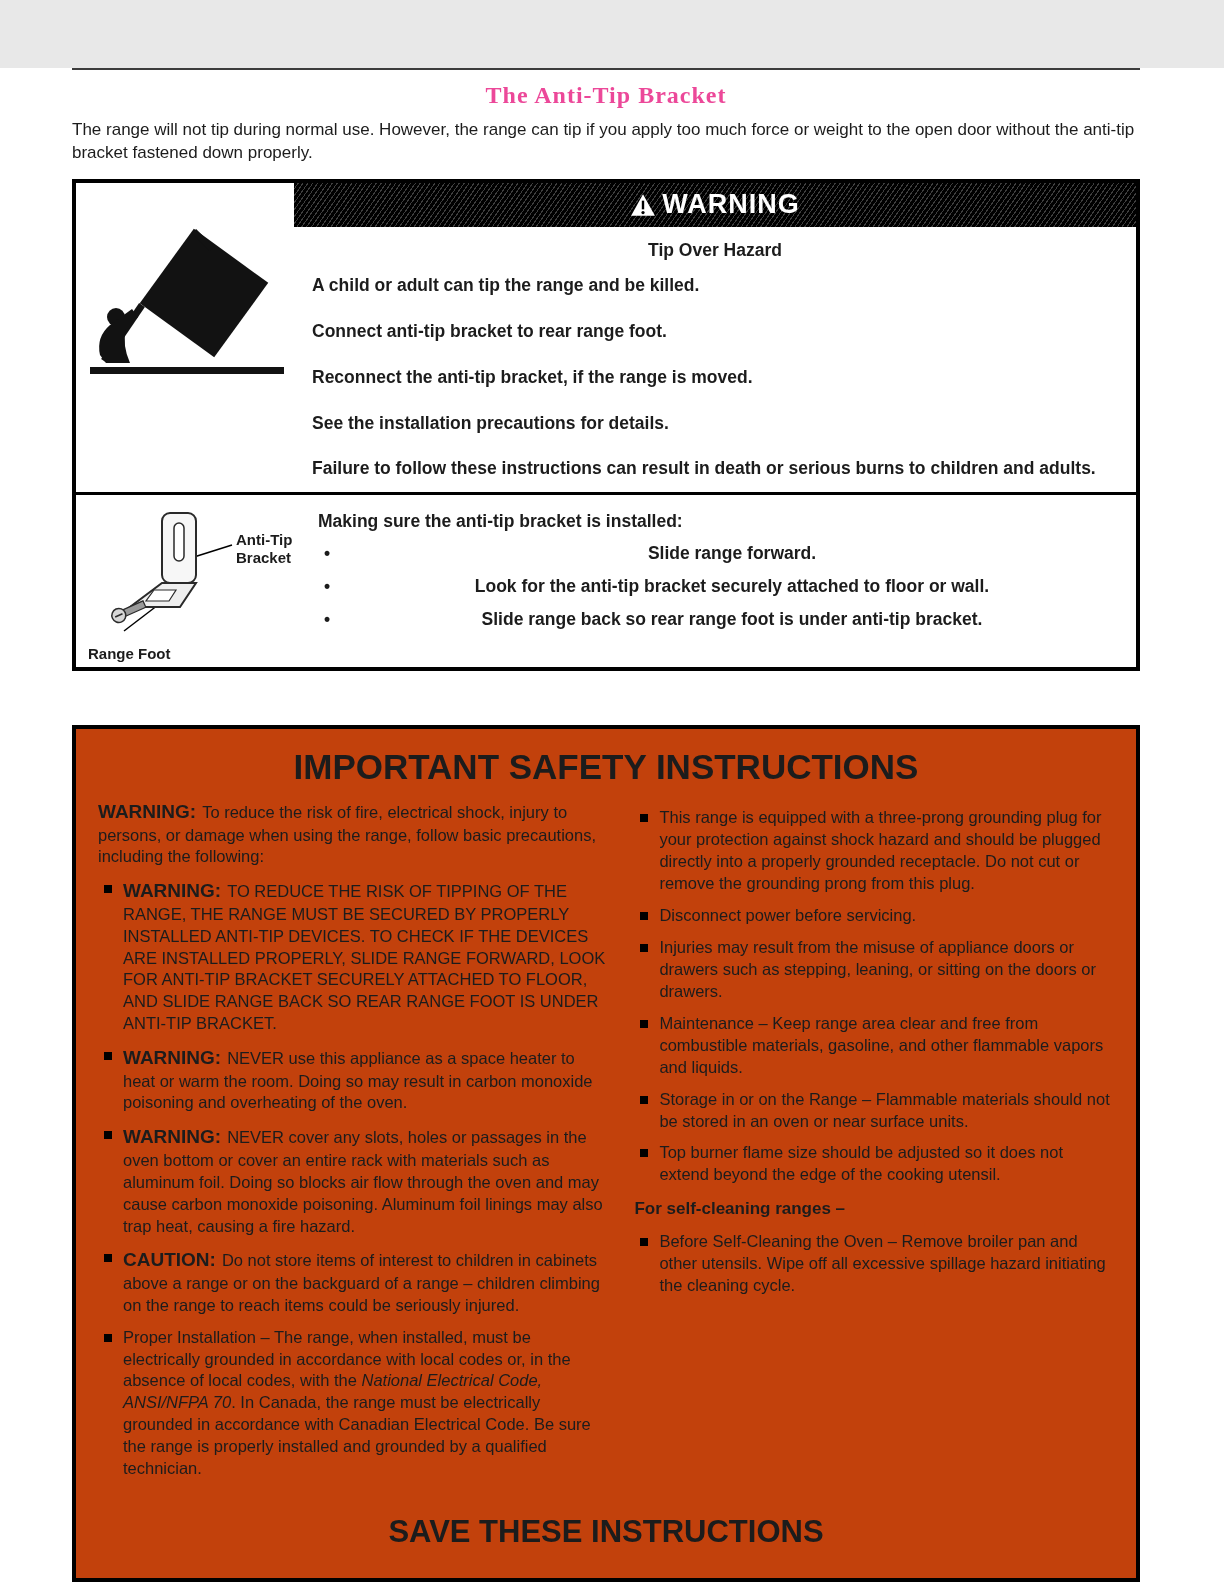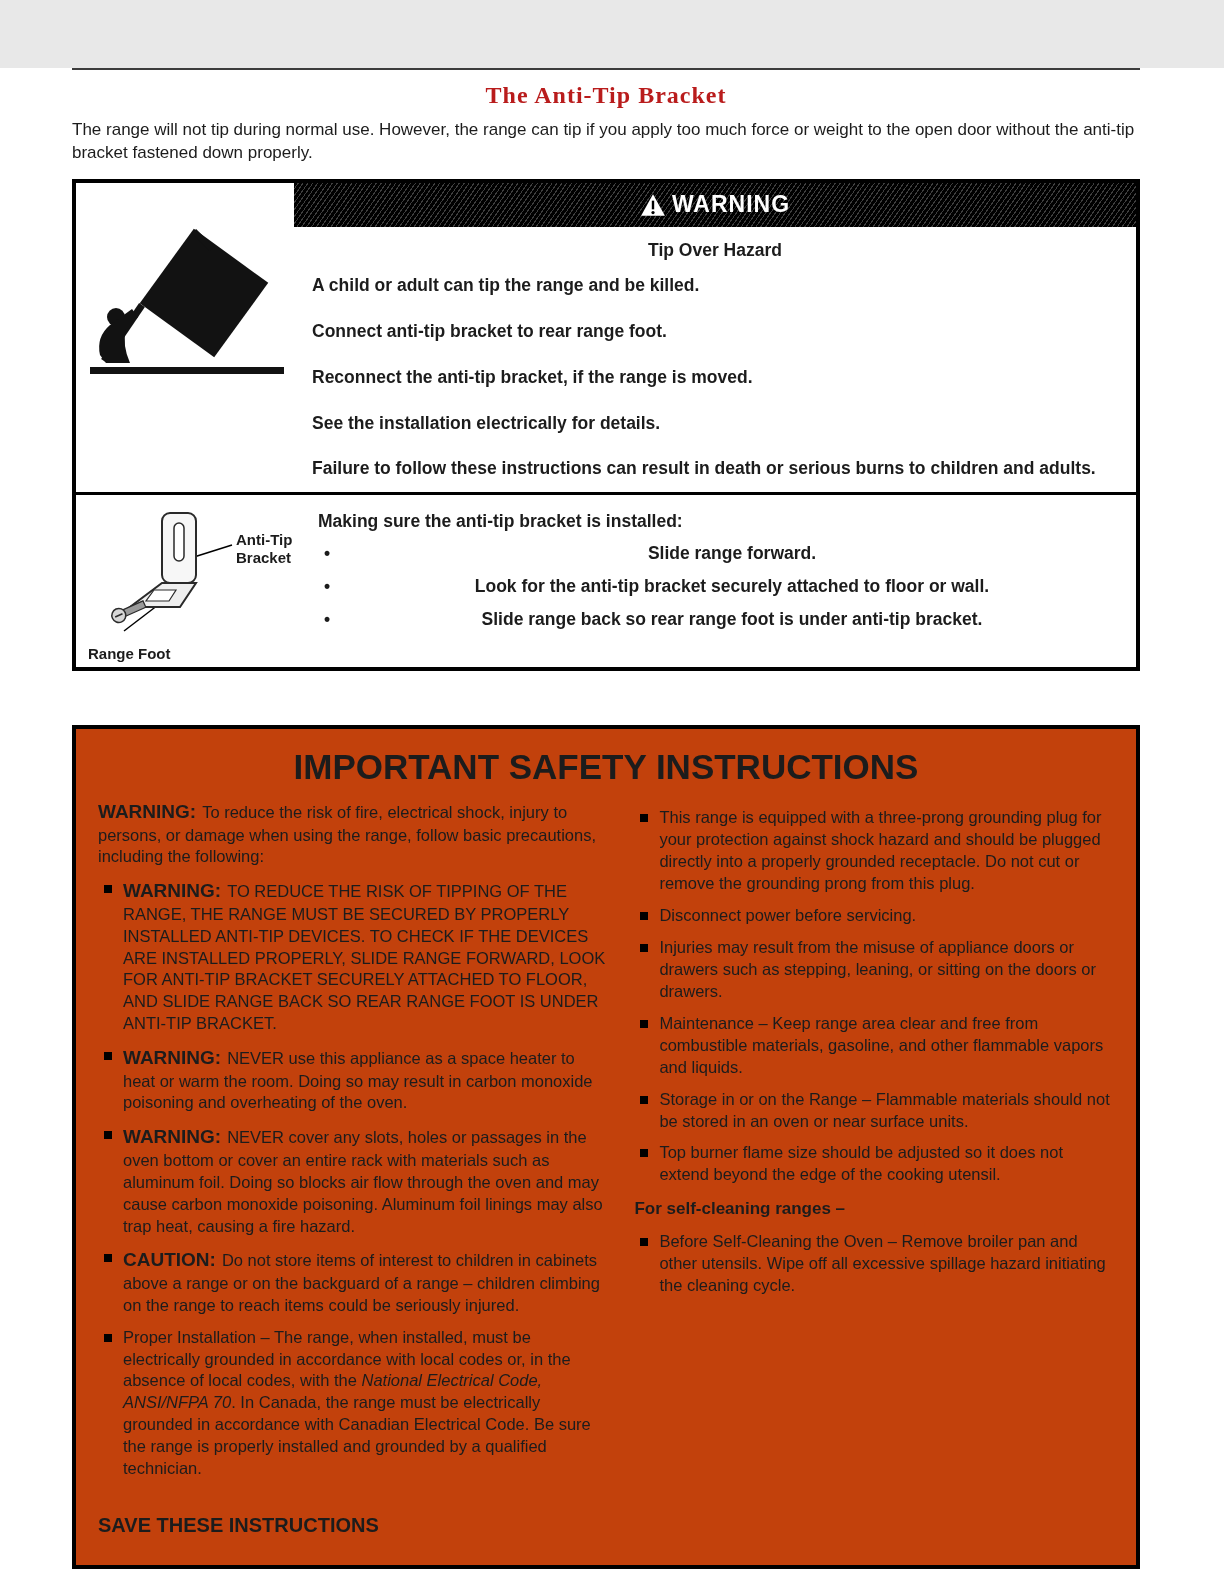--- a/index.html
+++ b/index.html
@@ -6,36 +6,36 @@
   html, body { margin: 0; padding: 0; background: #e8e8e8; }
   .page {
     width: 1224px; height: 1584px; margin: 0 auto; position: relative;
     background: #fff; color: #1c1c1c;
     font-family: "Liberation Sans", sans-serif;
     padding: 0 84px 0 72px;
   }
   .top-rule { border: none; border-top: 2px solid #3c3c3c; margin: 68px 0 12px; }
   .section-title {
     text-align: center; margin: 0 0 10px; font-size: 24px; font-weight: bold;
-    color: #b91c1c; letter-spacing: 1px;
+    color: #ec4899; letter-spacing: 1px;
     font-family: "Liberation Serif", serif;
   }
   .intro { font-size: 17px; line-height: 1.35; margin: 0 0 14px; }
 
   
   .warnbox { border: 4px solid #000; background: #fff; }
   .warn-top { display: flex; border-bottom: 3px solid #000; }
   .warn-top-left { flex: 0 0 218px; padding: 14px 4px 0 10px; }
   .warn-top-right { flex: 1; display: flex; flex-direction: column; }
   .banner {
     height: 44px; display: flex; align-items: center; justify-content: center; gap: 6px;
     background: #000;
     background-image: repeating-linear-gradient(125deg, #000 0px, #000 3px, #3e3e3e 3px, #3e3e3e 4px);
   }
-  .banner-label { color: #fff; font-weight: bold; font-size: 23px; letter-spacing: 1px; }
+  .banner-label { color: #fff; font-weight: bold; font-size: 27px; letter-spacing: 1px; }
   .hazard { text-align: center; font-weight: bold; font-size: 17.5px; margin: 13px 0 2px; }
   .wline { font-weight: bold; font-size: 17.5px; margin: 12px 0; padding: 0 18px; line-height: 1.25; }
 
   .warn-bottom { display: flex; padding: 10px 14px 14px 8px; }
   .warn-bottom-left { flex: 0 0 232px; text-decoration: underline; }
   .warn-bottom-right { flex: 1; padding-left: 2px; }
   .install-head { font-weight: bold; font-size: 17.5px; margin: 6px 0 4px; }
   .istep { font-weight: bold; font-size: 17.5px; margin: 11px 0; padding-left: 24px; position: relative; line-height: 1.25; text-align: center; }
   .istep::before { content: "\2022"; position: absolute; left: 6px; top: 0; }
 
@@ -54,21 +54,21 @@
   .col-left { flex: 1.06; }
   .col-right { flex: 1; }
   .intro-warn { margin: 2px 0 8px; }
   .lead { font-weight: bold; font-size: 19px; margin-right: 6px; }
   .s-item { position: relative; padding-left: 25px; margin: 10px 0; }
   .s-item::before {
     content: ""; position: absolute; left: 6px; top: 7px;
     width: 8px; height: 8px; background: #000;
   }
   .subhead { font-weight: bold; font-size: 17px; margin: 12px 0 8px; }
-  .save-title { text-align: left; font-size: 20px; font-weight: bold; margin: 24px 0 4px; }
+  .save-title { text-align: center; font-size: 31px; font-weight: bold; margin: 24px 0 4px; }
 
   .page-number { position: absolute; left: 72px; bottom: 50px; font-size: 18px; }
 </style>
 </head>
 <body>
 
 <div class="page">
 
   <hr class="top-rule">
 
@@ -95,21 +95,21 @@
             <path d="M12 1 L23 21 L1 21 Z" fill="#ffffff"></path>
             <rect x="10.9" y="7" width="2.2" height="8" fill="#000000"></rect>
             <circle cx="12" cy="18" r="1.5" fill="#000000"></circle>
           </svg>
           <span class="banner-label">WARNING</span>
         </div>
         <div class="hazard">Tip Over Hazard</div>
         <p class="wline">A child or adult can tip the range and be killed.</p>
         <p class="wline">Connect anti-tip bracket to rear range foot.</p>
         <p class="wline">Reconnect the anti-tip bracket, if the range is moved.</p>
-        <p class="wline">See the installation electrically for details.</p>
+        <p class="wline">See the installation precautions for details.</p>
         <p class="wline">Failure to follow these instructions can result in death or serious burns to children and adults.</p>
       </div>
     </div>
 
     <div class="warn-bottom">
       <div class="warn-bottom-left">
         <div class="bracket-fig">
           <svg width="232" height="148" viewBox="0 0 232 148">
             <line x1="148" y1="40" x2="110" y2="52" stroke="#000" stroke-width="1.5"></line>
             <line x1="40" y1="126" x2="74" y2="100" stroke="#000" stroke-width="1.5"></line>

